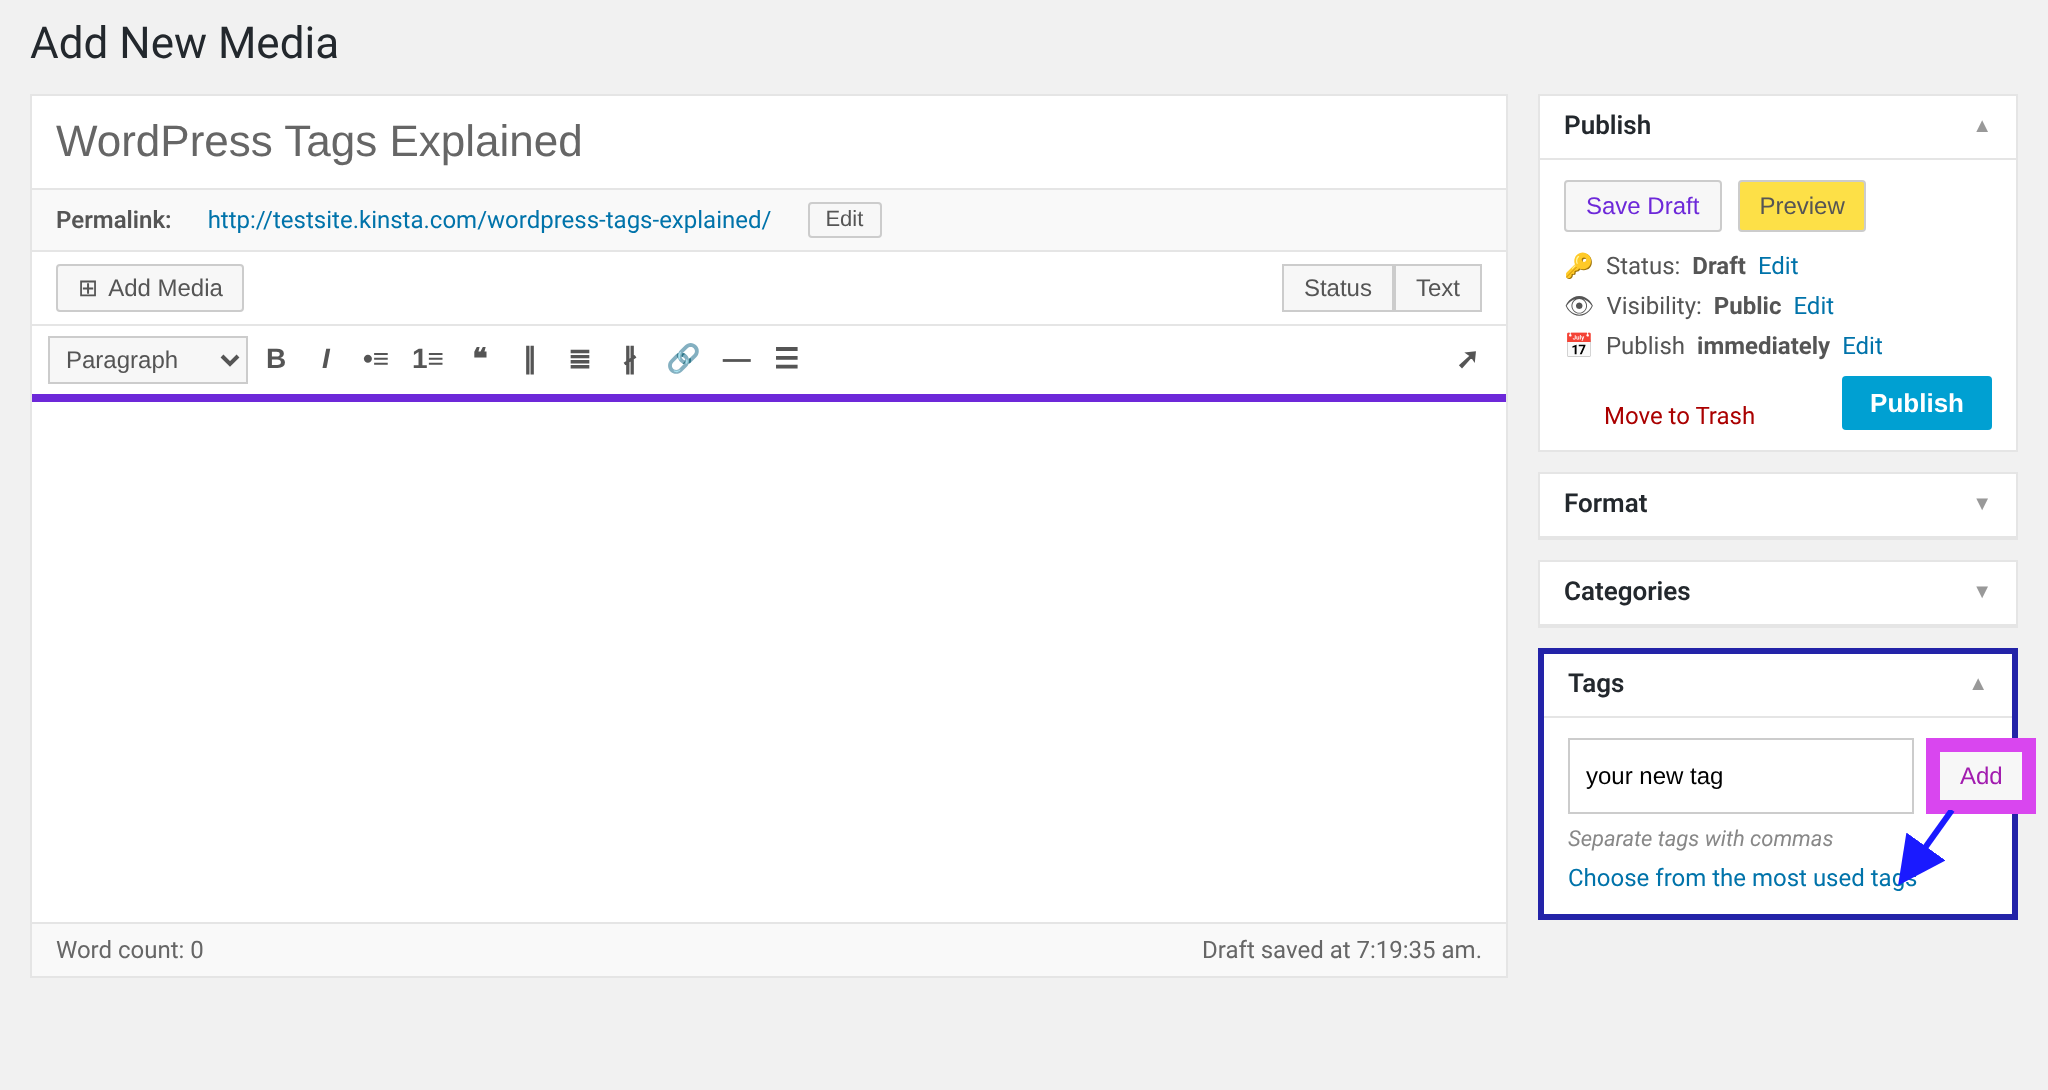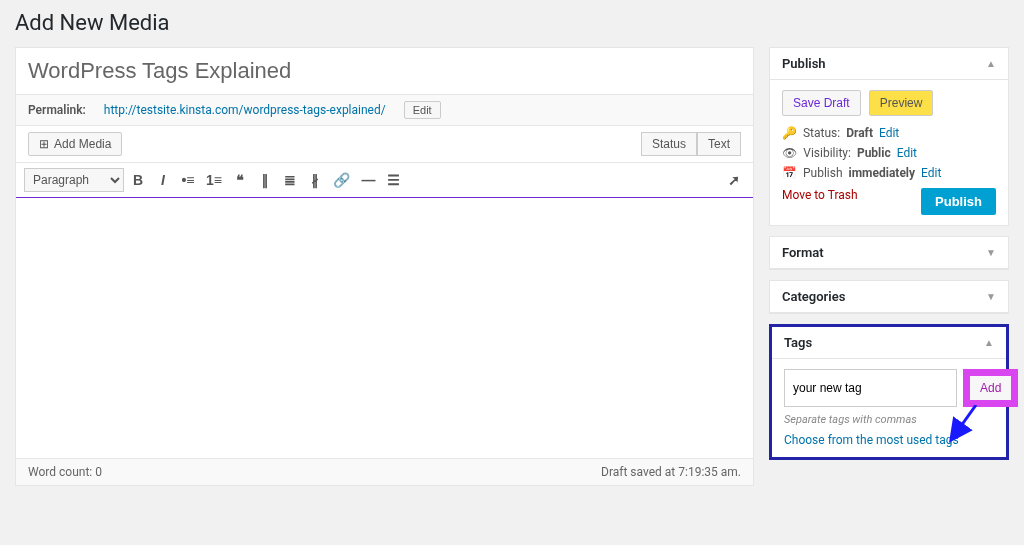--- a/index.html
+++ b/index.html
@@ -87,23 +87,23 @@
     .view-tab {
       padding: 4px 10px;
       font-size: 12px;
       cursor: pointer;
       border: 1px solid #ccc;
       background: #f7f7f7;
       color: #555;
     }
     .formatting-bar {
       padding: 5px 8px;
-      border-bottom: 1px solid #6d28d9;
-      display: flex;
-      align-items: center;
+      border-bottom: 4px solid #6d28d9;
+      display: flex;
+      align-items: flex-start;
       gap: 3px;
       flex-wrap: wrap;
     }
     .format-select {
       height: 24px;
       font-size: 12px;
       border: 1px solid #ccc;
       background: #f7f7f7;
       color: #555;
       padding: 0 4px;
@@ -188,22 +188,23 @@
       align-items: center;
       gap: 6px;
       margin-bottom: 6px;
       font-size: 12px;
       color: #555;
     }
     .publish-meta-row .edit-link { color: #0073aa; text-decoration: none; }
     .publish-footer {
       display: flex;
       justify-content: space-between;
-      align-items: flex-start;
+      align-items: flex-end;
       margin-top: 8px;
+      margin-left: 20px;
     }
     .move-to-trash { color: #a00; font-size: 12px; cursor: pointer; text-decoration: none; }
     .publish-btn {
       background: #00a0d2;
       color: #fff;
       border: none;
       padding: 6px 14px;
       font-size: 13px;
       font-weight: 600;
       cursor: pointer;

